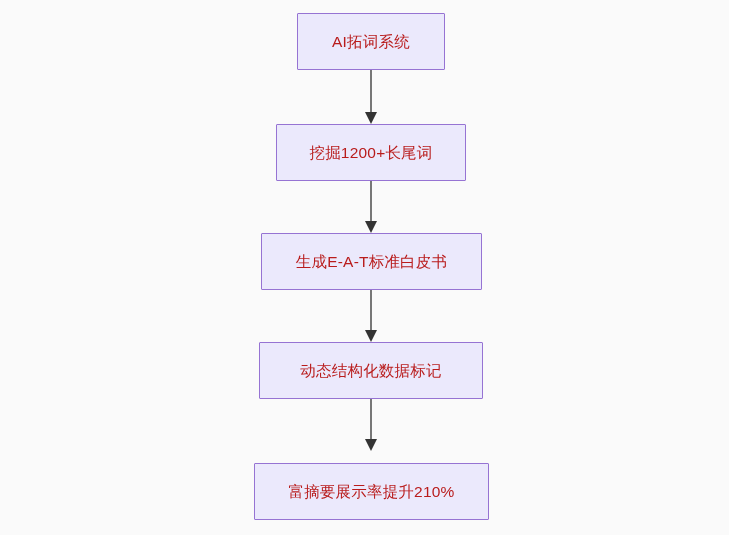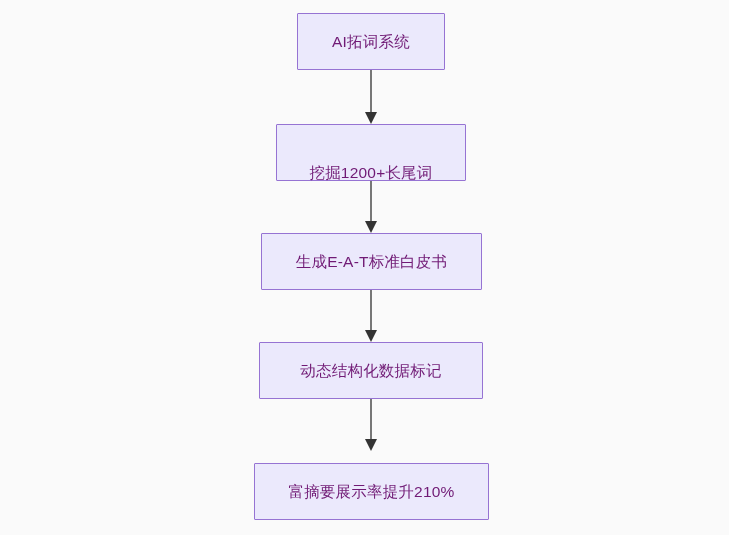--- a/index.html
+++ b/index.html
@@ -28,21 +28,21 @@
     border: 1px solid #9673d3;
     border-radius: 1px;
     display: flex;
     align-items: center;
     justify-content: center;
   }
 
   .node-label {
     font-size: 15.5px;
     line-height: 1;
-    color: #701a75;
+    color: #b91c1c;
     letter-spacing: 0.2px;
     white-space: nowrap;
   }
 
   .edge {
     position: absolute;
     width: 26px;
   }
 
   .edge svg {
@@ -80,21 +80,21 @@
     <svg width="26" height="58" viewBox="0 0 26 58">
       <line x1="13" y1="0" x2="13" y2="44" stroke="#777777" stroke-width="2"></line>
       <polygon points="13,52 7,40 19,40" fill="#333333"></polygon>
     </svg>
   </div>
 
   <div class="node" id="node-1" style="left: 297px; top: 13px; width: 148px; height: 57px;">
     <span class="node-label">AI拓词系统</span>
   </div>
 
-  <div class="node" id="node-2" style="left: 276px; top: 124px; width: 190px; height: 57px; align-items: flex-end;">
+  <div class="node" id="node-2" style="left: 276px; top: 124px; width: 190px; height: 57px;">
     <span class="node-label">挖掘1200+长尾词</span>
   </div>
 
   <div class="node" id="node-3" style="left: 261px; top: 233px; width: 221px; height: 57px;">
     <span class="node-label">生成E-A-T标准白皮书</span>
   </div>
 
   <div class="node" id="node-4" style="left: 259px; top: 342px; width: 224px; height: 57px;">
     <span class="node-label">动态结构化数据标记</span>
   </div>

